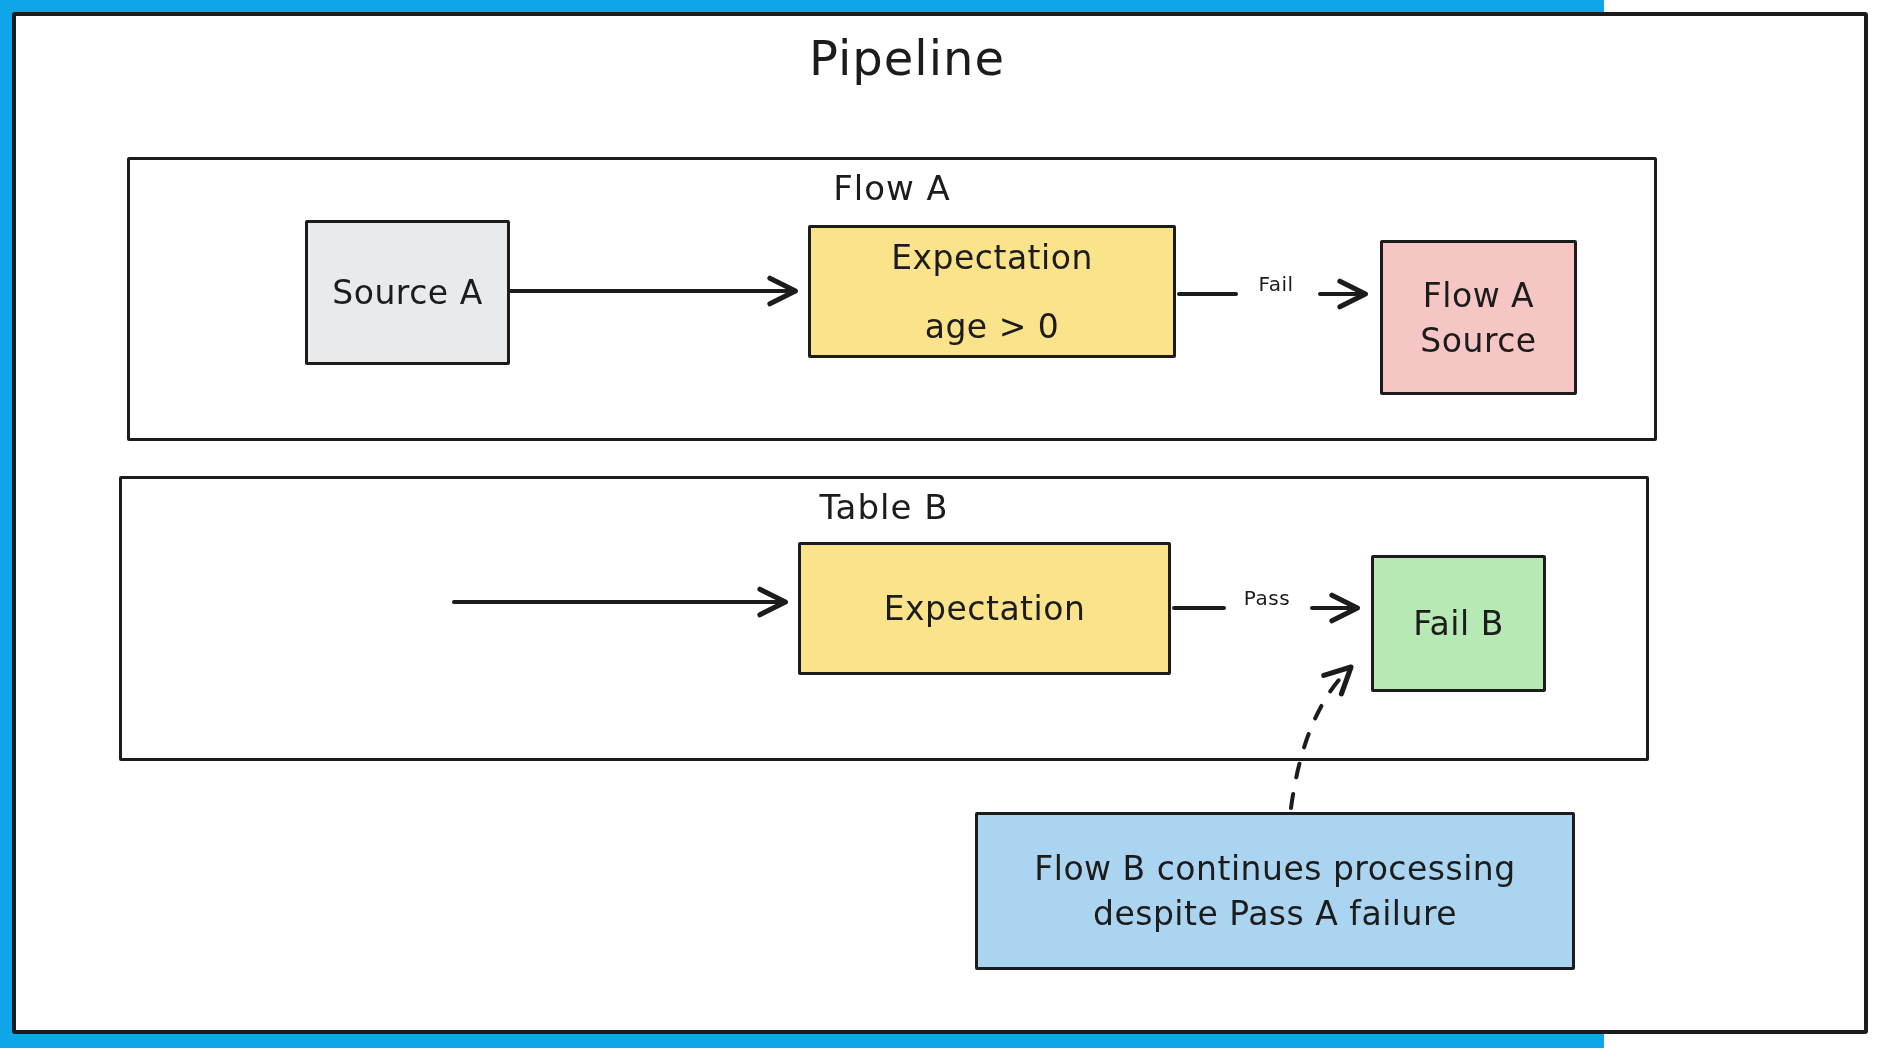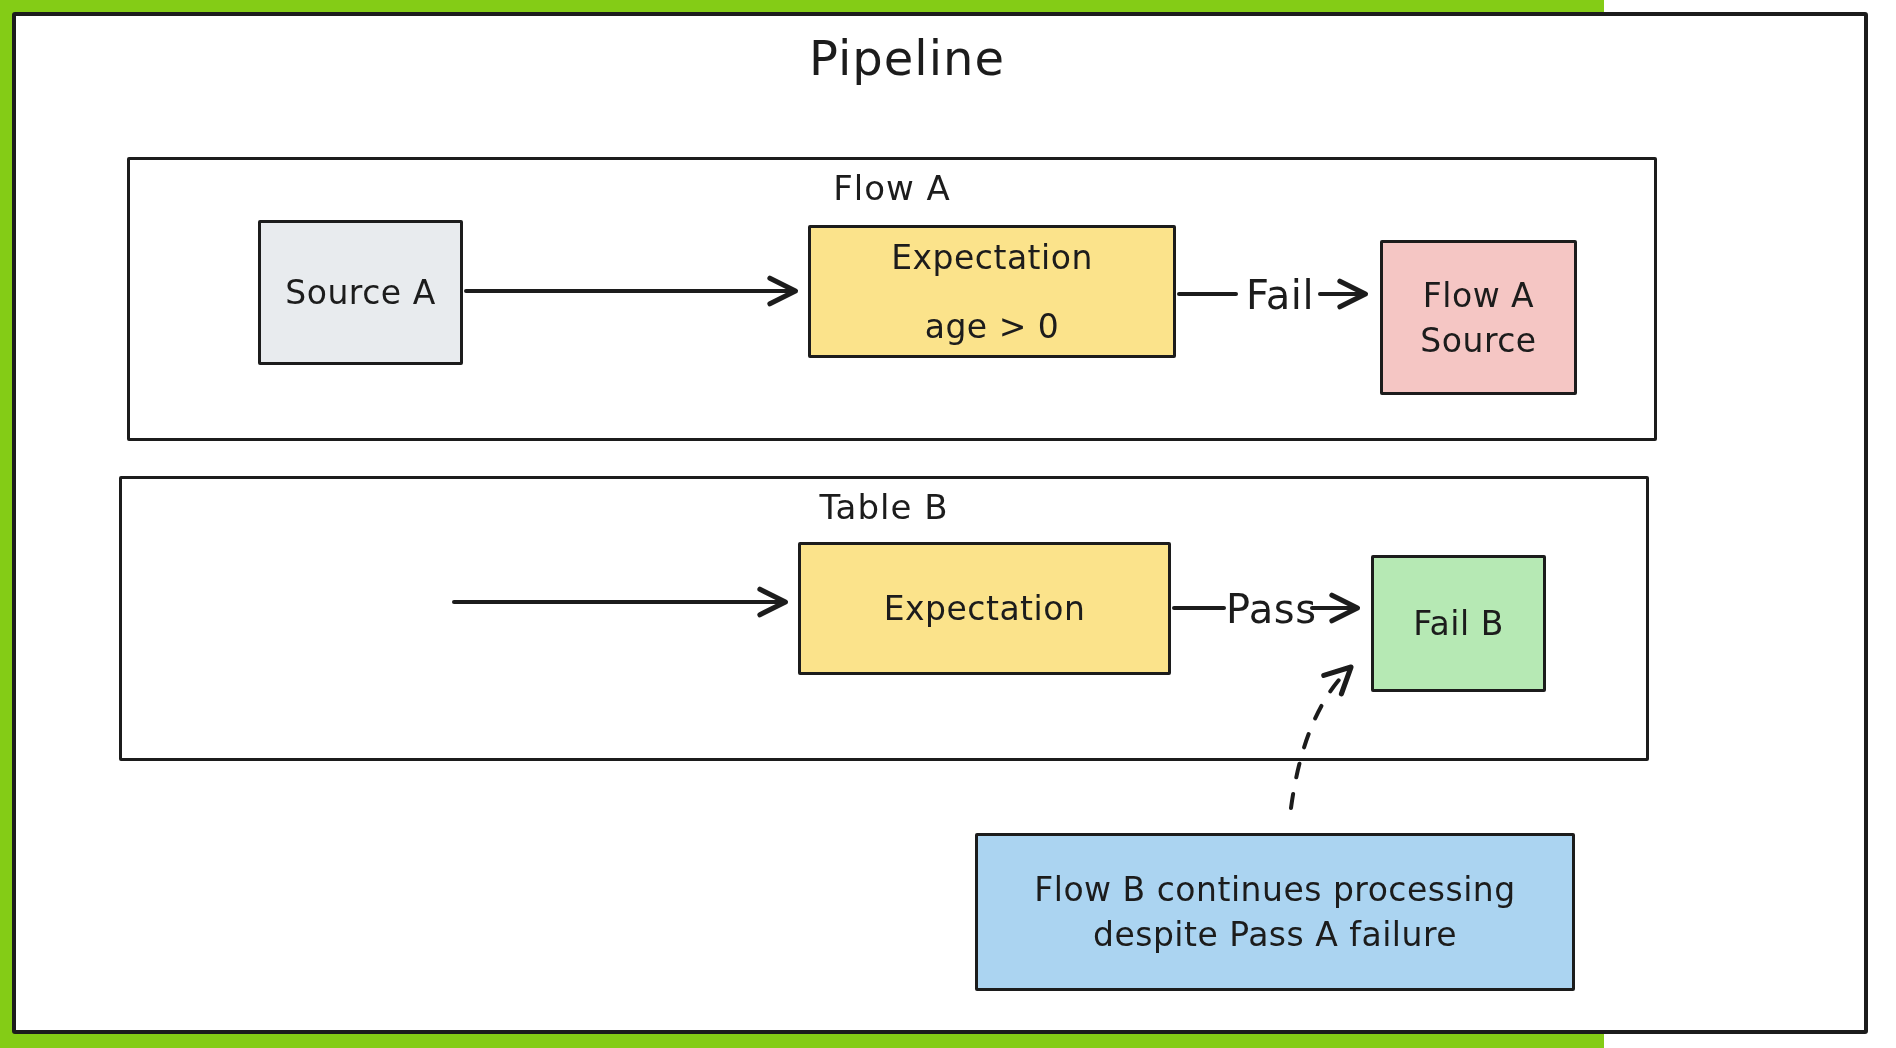--- a/index.html
+++ b/index.html
@@ -9,21 +9,21 @@
     width: 1896px;
     height: 1048px;
     font-family: "DejaVu Sans", sans-serif;
     color: #1c1c1c;
     overflow: hidden;
   }
   .canvas {
     position: relative;
     width: 1604px;
     height: 1048px;
-    background: #84cc16;
+    background: #0ea5e9;
   }
   .outer-frame {
     position: absolute;
     left: 12px; top: 12px;
     width: 1856px; height: 1022px;
     border: 4px solid #1c1c1c;
     border-radius: 3px;
     box-sizing: border-box;
     background: #ffffff;
   }
@@ -62,39 +62,39 @@
     display: flex;
     flex-direction: column;
     align-items: center;
     justify-content: center;
     text-align: center;
     font-size: 33px;
     letter-spacing: 0.5px;
     line-height: 45px;
   }
   .node span { display: block; white-space: nowrap; }
-  .node-gray   { background: #e8ebee; }
+  .node-gray   { background: #e8ebee; margin-left: 47px; }
   .node-yellow { background: #fbe38b; gap: 24px; }
   .node-pink   { background: #f5c6c4; }
   .node-green  { background: #b6e9b4; }
   .node-blue   { background: #abd4f1; }
 
   .node.source-a       { left: 258px;  top: 220px; width: 205px; height: 145px; }
   .node.expectation-a  { left: 808px;  top: 225px; width: 368px; height: 133px; }
   .node.stopped-a      { left: 1380px; top: 240px; width: 197px; height: 155px; }
   .node.source-b       { left: 251px;  top: 532px; width: 200px; height: 145px; }
   .node.expectation-b  { left: 798px;  top: 542px; width: 373px; height: 133px; }
   .node.table-b        { left: 1371px; top: 555px; width: 175px; height: 137px; }
-  .node.note-box       { left: 975px;  top: 812px; width: 600px; height: 158px; margin-top: 21px; }
+  .node.note-box       { left: 975px;  top: 812px; width: 600px; height: 158px; }
 
   .edge-label {
     position: absolute;
-    font-size: 40px;
+    font-size: 20px;
     font-weight: 500;
-    text-align: right;
+    text-align: center;
     letter-spacing: 0.5px;
     white-space: nowrap;
   }
   .edge-label.fail { left: 1238px; top: 272px; width: 76px; }
   .edge-label.pass { left: 1226px; top: 586px; width: 82px; }
 
   svg.connector-layer {
     position: absolute;
     left: 0; top: 0;
     width: 1896px; height: 1048px;

